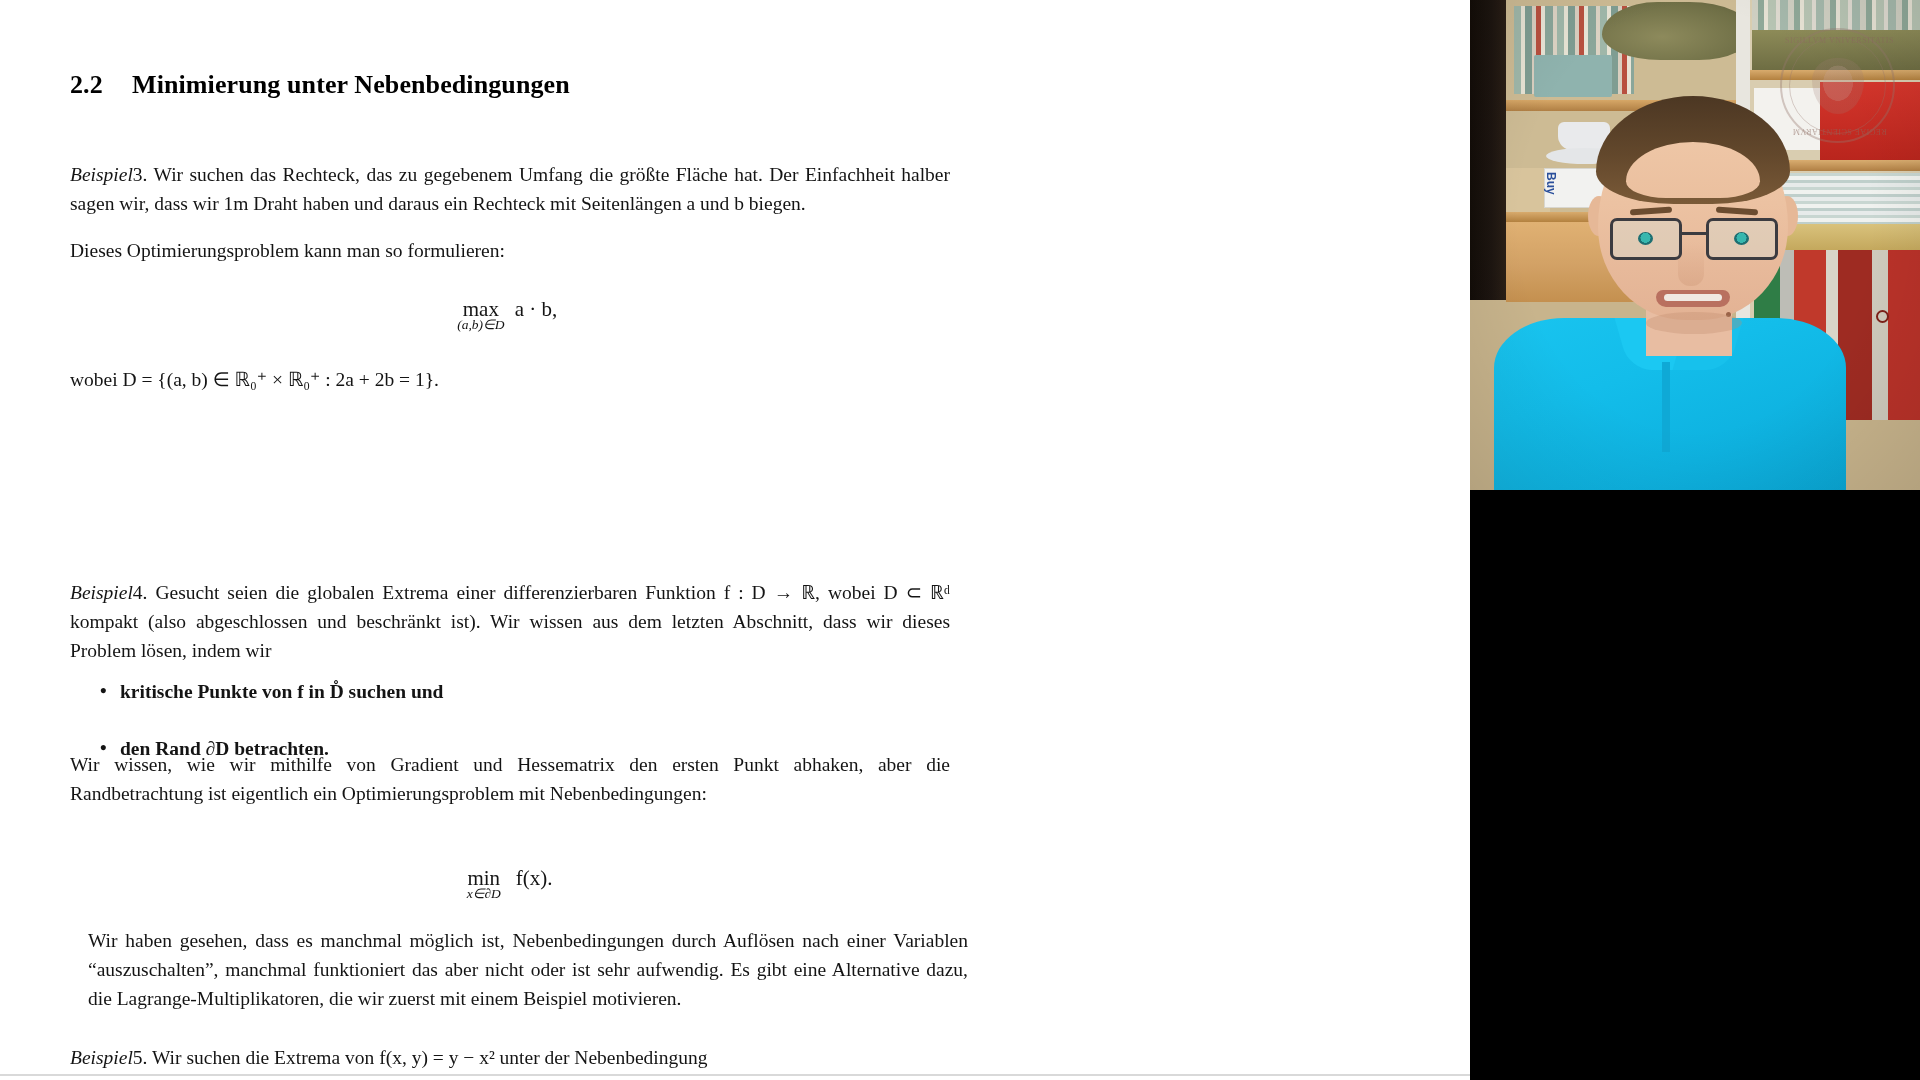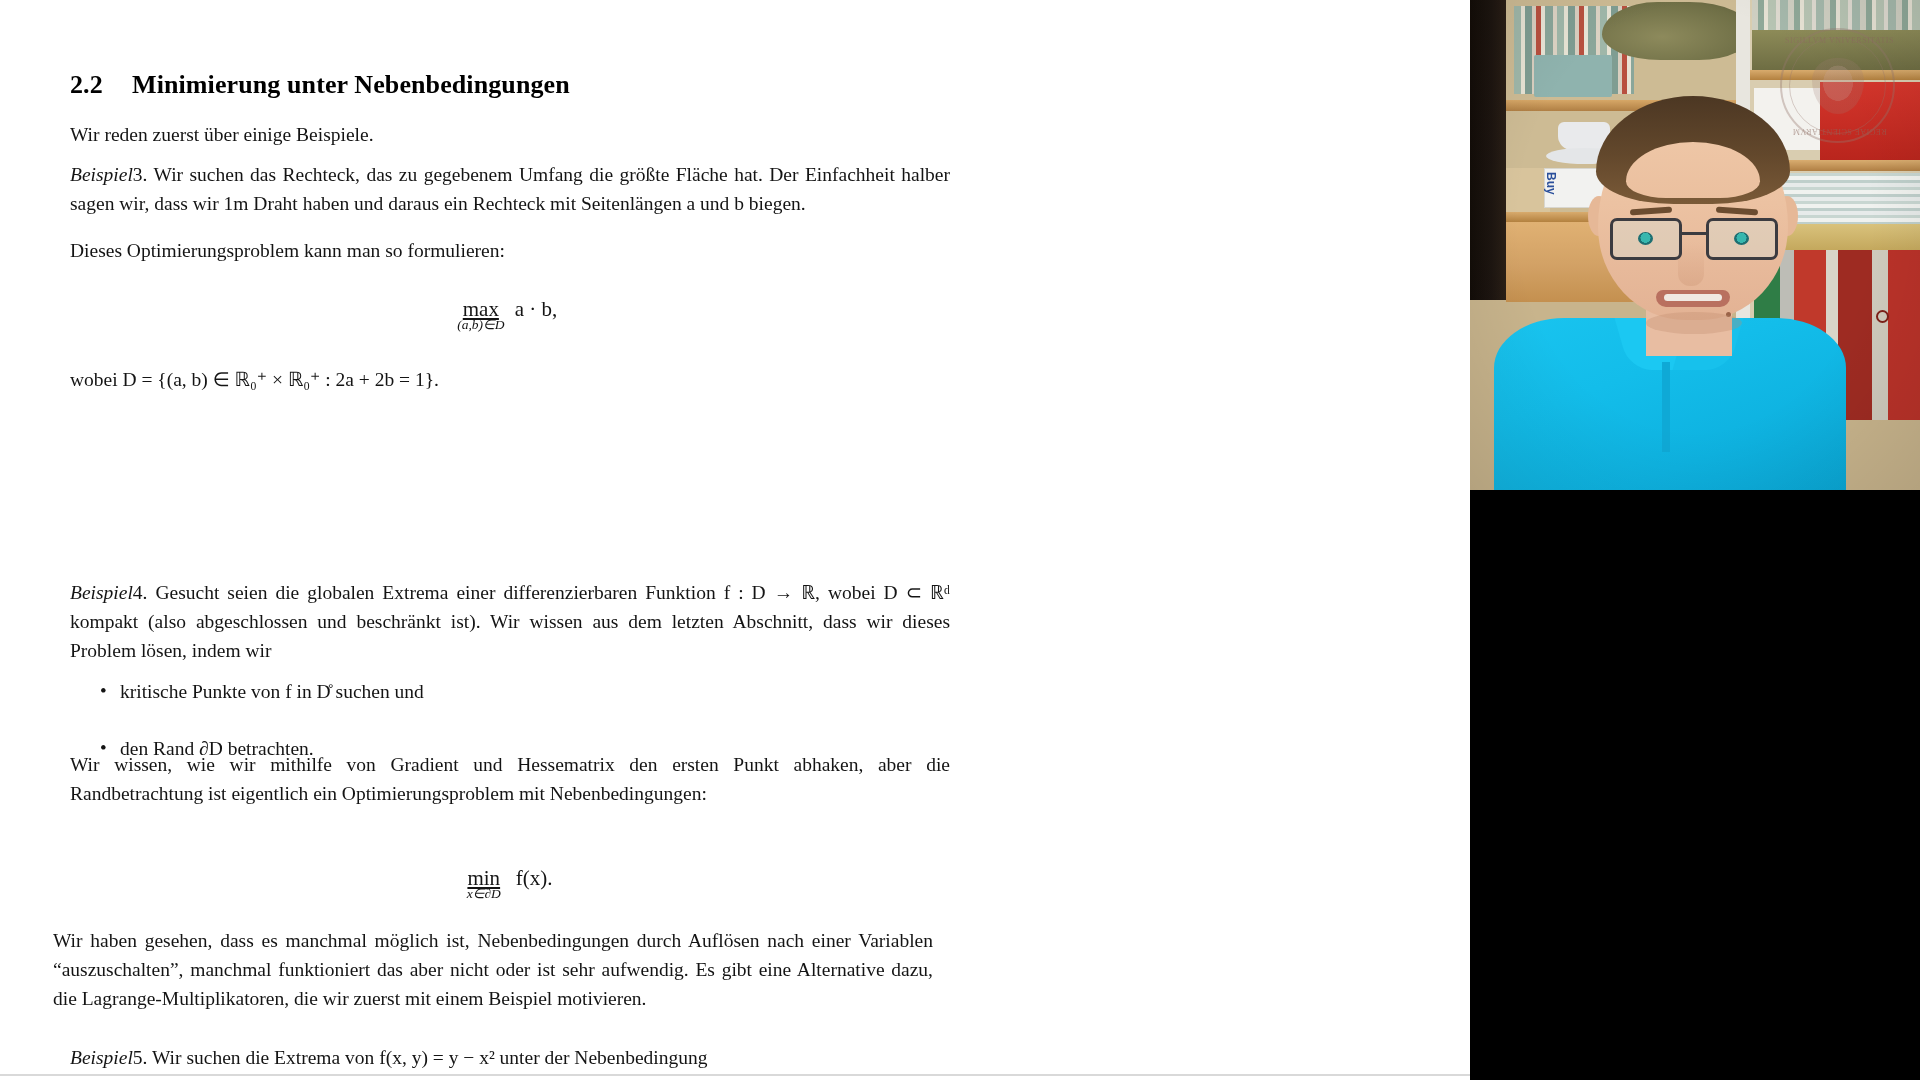--- a/index.html
+++ b/index.html
@@ -43,27 +43,27 @@
   }
   h2.sec .num { display: inline-block; min-width: 62px; }
 
   em.it { font-style: italic; }
 
   .eq {
     text-align: center; color: #141414;
     font-size: 21px;
   }
   .op { position: relative; display: inline-block; vertical-align: baseline; }
-  .op .big { font-size: 21px; text-decoration: underline; }
+  .op .big { font-size: 21px; }
   .op .sub {
     position: absolute; left: 50%; transform: translateX(-50%);
     top: 19px; font-size: 13.5px; white-space: nowrap; font-style: italic;
   }
 
-  ul.bullets { list-style: none; margin: 0; padding: 0; }
+  ul.bullets { list-style: none; margin: 0; padding: 0; font-weight: bold; }
   ul.bullets li {
     position: relative; padding-left: 50px;
     font-size: 19.5px; color: #141414; line-height: 29px;
   }
   ul.bullets li::before {
     content: "•"; position: absolute; left: 30px; top: -1px; font-size: 19px;
   }
 
   
   #l-oben   { position:absolute; left:70px; top:6px; }
@@ -72,21 +72,21 @@
   #p-b3     { position:absolute; left:70px; top:160px; width:880px; }
   #p-opt    { position:absolute; left:70px; top:236px; width:880px; }
   #eq-max   { position:absolute; left:70px; top:297px; width:880px; }
   #p-wobei  { position:absolute; left:70px; top:365px; width:880px; }
   #p-wirwol { position:absolute; left:70px; top:394px; width:880px; }
   #p-indies { position:absolute; left:70px; top:481px; width:880px; }
   #p-b4     { position:absolute; left:70px; top:578px; width:880px; }
   #ul-pts   { position:absolute; left:70px; top:677px; width:880px; }
   #p-wirwis { position:absolute; left:70px; top:750px; width:880px; }
   #eq-min   { position:absolute; left:70px; top:866px; width:880px; }
-  #p-haben  { position:absolute; left:53px; top:926px; width:880px; }
+  #p-haben  { position:absolute; left:88px; top:926px; width:880px; }
   #p-b5     { position:absolute; left:70px; top:1043px; width:880px; }
   #pg-rule  { position:absolute; left:0px; top:1074px; width:1470px; height:2px; background:#d9d9d9; }
 
   
   #webcam {
     position: absolute; left: 1470px; top: 0;
     width: 450px; height: 490px;
     overflow: hidden; background: #8a6a45;
   }
   .wc-layer { position: absolute; inset: 0; }
@@ -329,21 +329,20 @@
     <div id="doc-page">
 
       <div class="cut-line" id="l-oben">
         <span></span>
       </div>
 
       <h2 class="sec" id="h-sec">
         <span class="num">2.2</span><span>Minimierung unter Nebenbedingungen</span>
       </h2>
 
-      <p class="p" id="p-wir1">Wir reden zuerst über einige Beispiele.</p>
 
       <p class="p" id="p-b3">
         <em class="it">Beispiel</em><span>3.</span><span> Wir suchen das Rechteck, das zu gegebenem Umfang die größte Fläche hat. Der Einfachheit halber sagen wir, dass wir 1m Draht haben und daraus ein Rechteck mit Seitenlängen a und b biegen.</span>
       </p>
 
       <p class="p" id="p-opt">Dieses Optimierungsproblem kann man so formulieren:</p>
 
       <div class="eq" id="eq-max">
         <span class="op">
           <span class="big">max</span>

